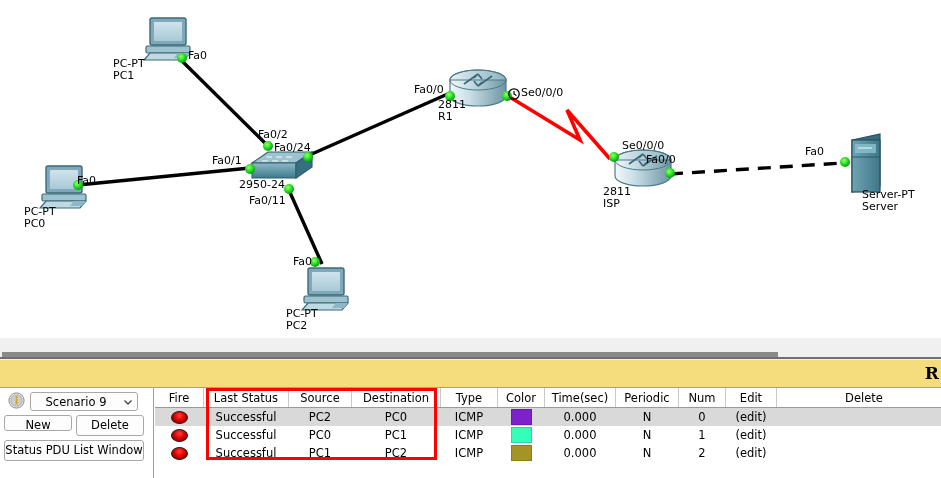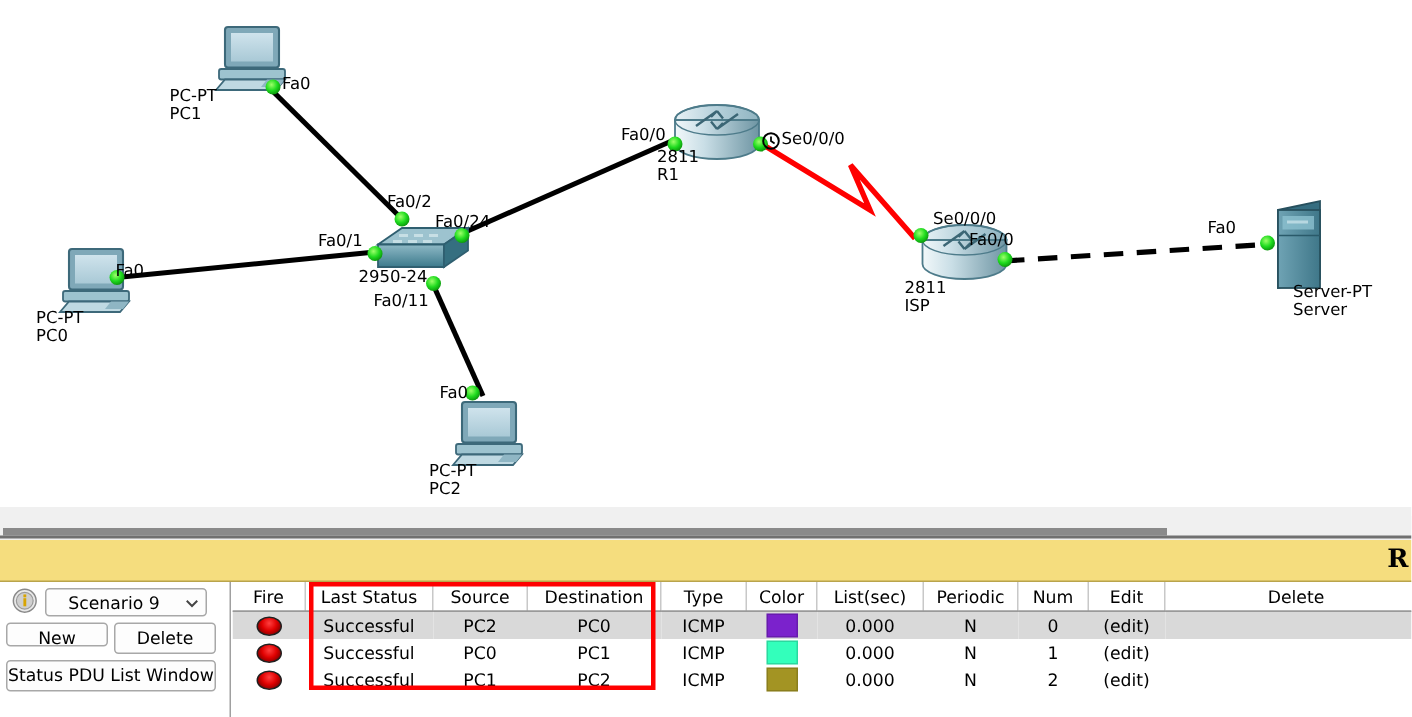--- a/index.html
+++ b/index.html
@@ -302,21 +302,21 @@
     </div>
     <div class="dev" style="left:862px;top:189px;width:90px;">
       <div class="dev-label">Server-PT</div>
       <div class="dev-label">Server</div>
     </div>
 
     <div class="port-label" style="left:188px;top:50px;">Fa0</div>
     <div class="port-label" style="left:77px;top:175px;">Fa0</div>
     <div class="port-label" style="left:293px;top:256px;">Fa0</div>
     <div class="port-label" style="left:258px;top:129px;">Fa0/2</div>
-    <div class="port-label" style="left:290px;top:142px;">Fa0/24</div>
+    <div class="port-label" style="left:274px;top:142px;">Fa0/24</div>
     <div class="port-label" style="left:212px;top:155px;">Fa0/1</div>
     <div class="port-label" style="left:249px;top:195px;">Fa0/11</div>
     <div class="port-label" style="left:414px;top:84px;">Fa0/0</div>
     <div class="port-label" style="left:521px;top:87px;">Se0/0/0</div>
     <div class="port-label" style="left:622px;top:140px;">Se0/0/0</div>
     <div class="port-label" style="left:646px;top:154px;">Fa0/0</div>
     <div class="port-label" style="left:805px;top:146px;">Fa0</div>
   </div>
 
   <div id="splitter-area">
@@ -356,21 +356,21 @@
     <div id="table-pane">
       <table class="pdu">
         <thead>
           <tr>
             <th class="c-fire">Fire</th>
             <th class="c-status">Last Status</th>
             <th class="c-src">Source</th>
             <th class="c-dst">Destination</th>
             <th class="c-type">Type</th>
             <th class="c-color">Color</th>
-            <th class="c-time">List(sec)</th>
+            <th class="c-time">Time(sec)</th>
             <th class="c-periodic">Periodic</th>
             <th class="c-num">Num</th>
             <th class="c-edit">Edit</th>
             <th class="c-delete">Delete</th>
           </tr>
         </thead>
         <tbody>
           <tr class="selected">
             <td class="c-fire">
               <span class="fire-btn"></span>

